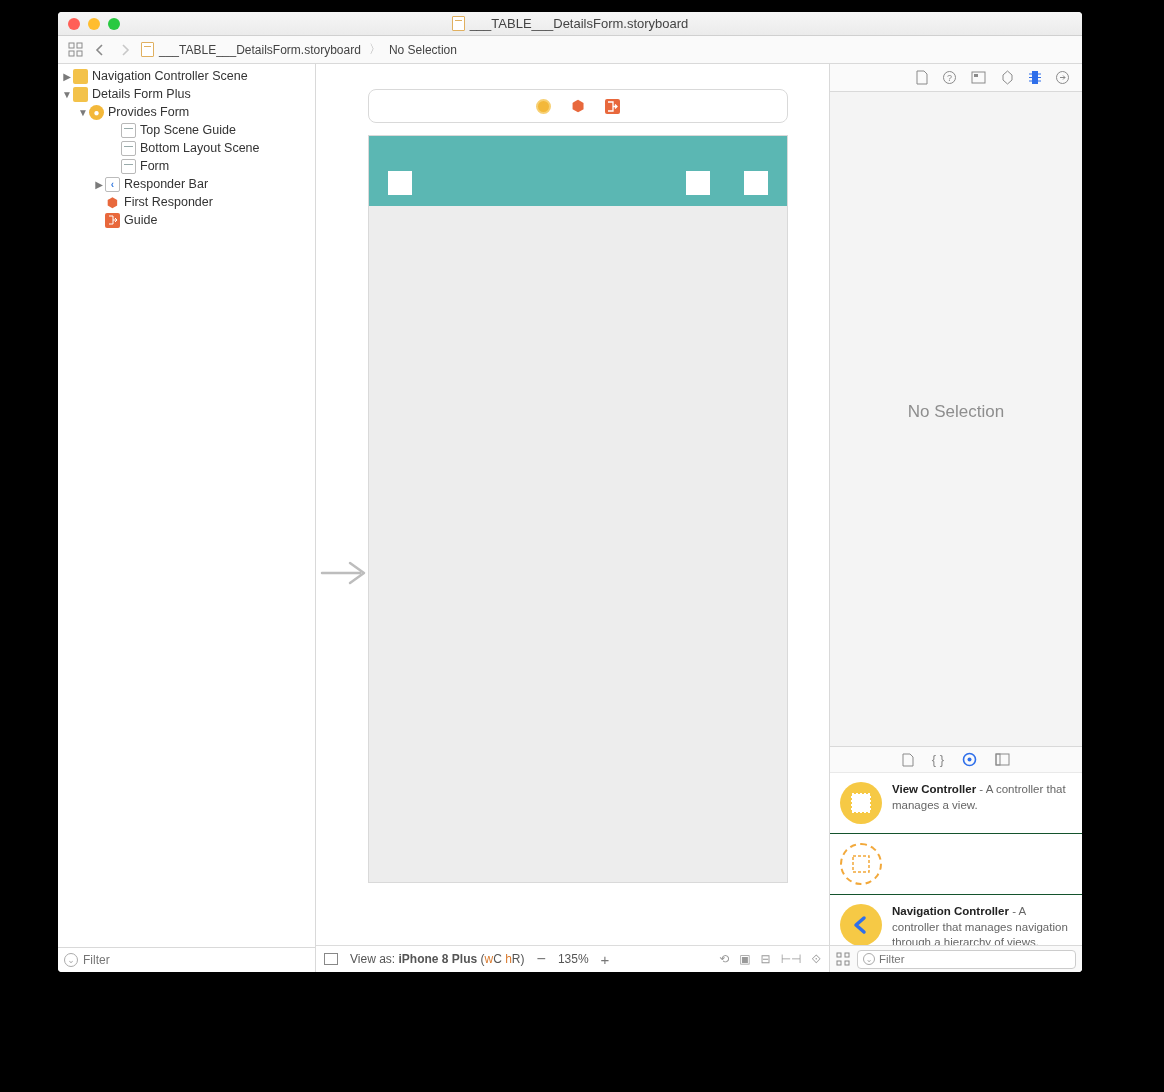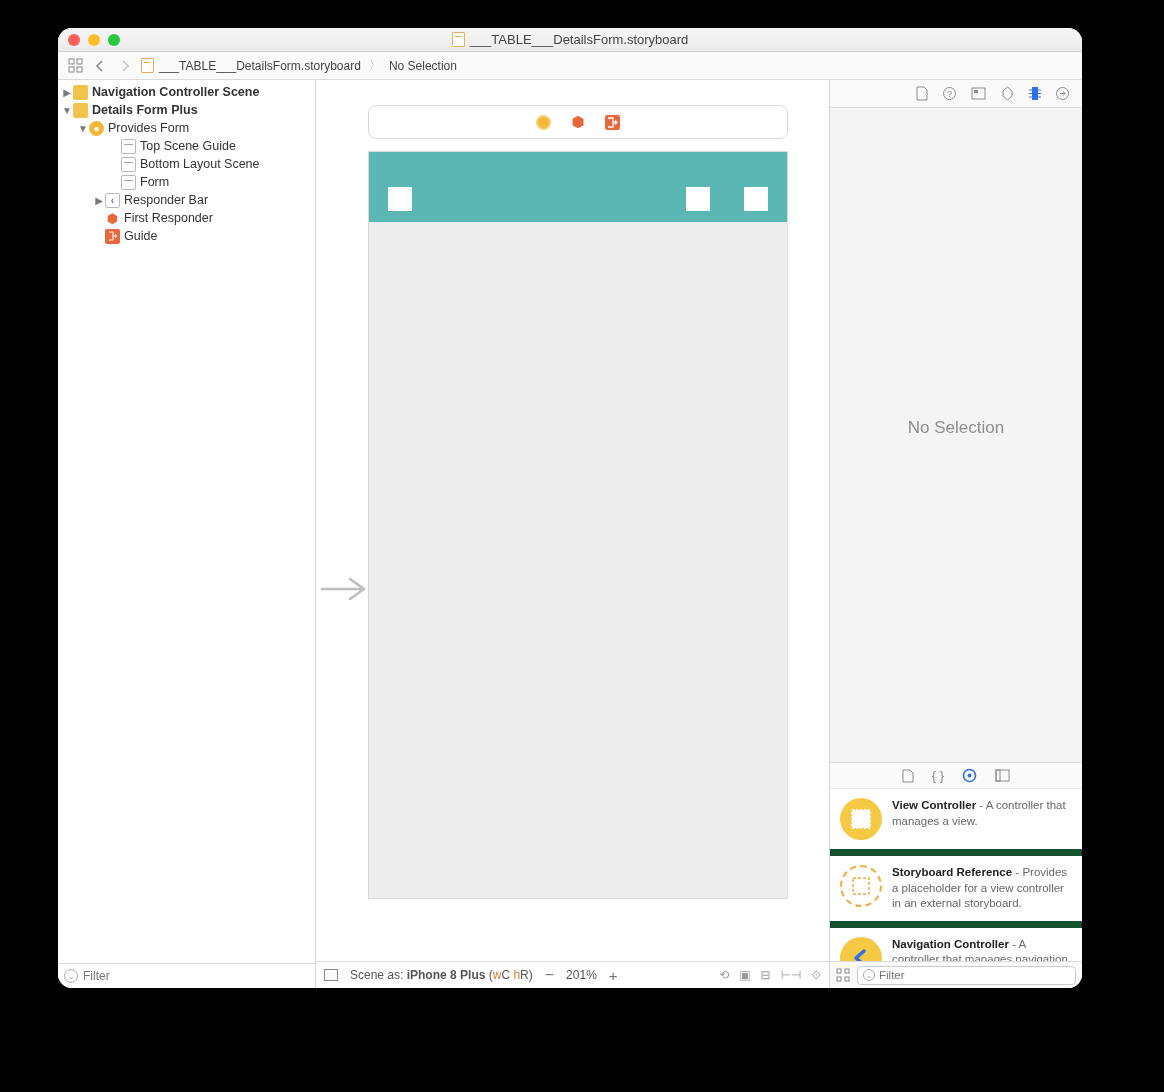--- a/index.html
+++ b/index.html
@@ -1,17 +1,17 @@
 <!DOCTYPE html>
 <html><head>
 <meta charset="utf-8">
 <style>
 * { margin:0; padding:0; box-sizing:border-box; font-family:-apple-system,"Helvetica Neue",Arial,sans-serif; }
 body { background:#000; width:1164px; height:1092px; overflow:hidden; }
-.window { position:absolute; left:58px; top:28px; width:1024px; height:960px; background:#fff; border-radius:14px; box-shadow:0 20px 60px rgba(0,0,0,.5); display:flex; flex-direction:column; overflow:hidden; }
+.window { position:absolute; left:58px; top:12px; width:1024px; height:960px; background:#fff; border-radius:4px; box-shadow:0 20px 60px rgba(0,0,0,.5); display:flex; flex-direction:column; overflow:hidden; }
 .titlebar { height:24px; background:linear-gradient(#f6f6f6,#ebebeb); border-bottom:1px solid #d0d0d0; display:flex; align-items:center; position:relative; }
 .traffic { display:flex; gap:8px; padding-left:10px; }
 .tl { width:12px; height:12px; border-radius:50%; }
 .tl.red{background:#ff5f57;} .tl.yel{background:#ffbd2e;} .tl.grn{background:#28c940;}
 .titlebar-title { position:absolute; left:0; right:0; text-align:center; font-size:13px; color:#444; display:flex; align-items:center; justify-content:center; gap:5px; pointer-events:none;}
 .file-ico { width:13px; height:15px; background:#fff; border:1px solid #e0b060; border-radius:1px; position:relative; }
 .file-ico::after{content:"";position:absolute;top:3px;left:2px;right:2px;border-top:1px solid #e0b060;}
 .toolbar { height:28px; background:#fafafa; border-bottom:1px solid #d9d9d9; display:flex; align-items:center; padding:0 8px; font-size:12px; color:#444; }
 .tb-ico { width:18px; height:18px; display:flex; align-items:center; justify-content:center; color:#8a8a8a; margin-right:7px; cursor:default; }
 .crumb { display:flex; align-items:center; gap:5px; }
@@ -22,21 +22,21 @@
 .node { display:flex; align-items:center; height:18px; padding-right:6px; cursor:default; white-space:nowrap;}
 .disc { width:10px; text-align:center; color:#7a7a7a; font-size:10px; margin-right:1px;}
 .indent0{padding-left:4px;} .indent1{padding-left:20px;} .indent2{padding-left:36px;} .indent3{padding-left:52px;}
 .ico { width:15px; height:15px; margin-right:4px; display:inline-flex; align-items:center; justify-content:center; border-radius:2px; font-size:10px;}
 .ico.folder{background:#f3c24a;} .ico.vc{background:#f3b83a;border-radius:50%;color:#fff;}
 .ico.guide{border:1px solid #b8b8b8;background:#fff;position:relative;}
 .ico.guide::after{content:"";position:absolute;left:2px;right:2px;top:4px;border-top:1.5px solid #9aa;}
 .ico.nav{background:#fff;border:1px solid #bbb;color:#3a7de0;font-weight:bold;}
 .ico.cube{color:#e8683c;font-size:13px;}
 .ico.exit{background:#e8683c;color:#fff;}
-.bold{font-weight:700;}
+.bold{font-weight:400;}
 .outline-filter { height:25px; border-top:1px solid #d9d9d9; display:flex; align-items:center; padding:0 6px; }
 .outline-filter .circ{width:14px;height:14px;border:1px solid #aaa;border-radius:50%;margin-right:5px;display:flex;align-items:center;justify-content:center;color:#aaa;font-size:9px;}
 .outline-filter input{border:none;outline:none;flex:1;font-size:12px;color:#888; background:transparent;}
 .canvas-col { flex:1; display:flex; flex-direction:column; min-width:0; background:#fff; }
 .canvas { flex:1; position:relative; overflow:hidden; background:#fff; }
 .arrow { position:absolute; left:4px; top:495px; color:#bdbdbd; }
 .scene-block { position:absolute; left:52px; top:25px; }
 .scene-top { width:420px; height:34px; background:#fff; border:1px solid #d9d9d9; border-radius:8px; display:flex; align-items:center; justify-content:center; gap:20px; }
 .dot{width:15px;height:15px;border-radius:50%;}
 .dot.y{background:#f3b83a;border:2px solid #f7d074;}
@@ -48,21 +48,21 @@
 .zig{margin-left:auto; display:flex; gap:10px; color:#999;}
 .orange{color:#d97a2e;}
 .inspector { width:253px; border-left:1px solid #d9d9d9; display:flex; flex-direction:column; background:#fff;}
 .insp-tabs { height:28px; border-bottom:1px solid #d9d9d9; display:flex; align-items:center; justify-content:flex-end; gap:14px; padding:0 12px; color:#8a8a8a; background:#fafafa;}
 .insp-tabs .tab{cursor:default;}
 .insp-tabs .sel{color:#2f6fea;}
 .no-sel { flex:1; display:flex; align-items:flex-start; justify-content:center; padding-top:310px; color:#8e8e8e; font-size:17px; background:#f4f4f4;}
 .lib-tabs{height:27px; border-top:1px solid #d9d9d9; border-bottom:1px solid #e9e9e9; display:flex; align-items:center; justify-content:center; gap:18px; color:#8a8a8a; background:#fafafa;}
 .lib-tabs .sel{color:#2f6fea;}
 .lib-list{flex:0 0 172px; overflow:auto; background:#fff;}
-.lib-item{display:flex; padding:9px 10px; border-bottom:7px solid #14532d; gap:10px; cursor:default;}
+.lib-item{display:flex; padding:9px 10px; border-bottom:1px solid #14532d; gap:10px; cursor:default;}
 .lib-ico{width:42px;height:42px;border-radius:50%;background:#f6c945;display:flex;align-items:center;justify-content:center;flex-shrink:0;}
 .lib-ico.dash{background:#fff;border:2px dashed #f2a83a;}
 .lib-ico svg{display:block;}
 .lib-txt{font-size:11.5px;color:#666;line-height:1.35;}
 .lib-txt b{color:#222;}
 .lib-filter{height:27px;border-top:1px solid #d9d9d9;display:flex;align-items:center;padding:0 6px;gap:6px;background:#fafafa;}
 .lib-filter .grid{width:15px;height:15px;color:#888;}
 .lib-filter .field{flex:1;height:19px;border:1px solid #ccc;border-radius:4px;display:flex;align-items:center;padding:0 5px;background:#fff;}
 .lib-filter .field .circ{width:12px;height:12px;border:1px solid #aaa;border-radius:50%;margin-right:4px;display:flex;align-items:center;justify-content:center;font-size:8px;color:#aaa;}
 .lib-filter input{border:none;outline:none;flex:1;font-size:11.5px;}
@@ -194,24 +194,24 @@
               <div class="navsq" style="left:19px;"></div>
               <div class="navsq" style="right:77px;"></div>
               <div class="navsq" style="right:19px;"></div>
             </div>
           </div>
         </div>
       </div>
       <div class="canvas-bottom">
         <span class="sq"></span>
         <span>
-          <span>Scene as: </span><b>iPhone 8 Plus </b><span>(</span><span class="orange">w</span><span>C </span><span class="orange">h</span><span>R</span><span>)</span>
+          <span>View as: </span><b>iPhone 8 Plus </b><span>(</span><span class="orange">w</span><span>C </span><span class="orange">h</span><span>R</span><span>)</span>
         </span>
         <span style="font-size:16px;color:#777;">−</span>
-        <span>201%</span>
+        <span>135%</span>
         <span style="font-size:15px;color:#777;">+</span>
         <div class="zig">
           <span>⟲</span>
           <span>▣</span>
           <span>⊟</span>
           <span>⊢⊣</span>
           <span>⟐</span>
         </div>
       </div>
     </div>
@@ -284,21 +284,20 @@
               </svg>
             </div>
             <div class="lib-txt"><b>View Controller</b> - A controller that manages a view.</div>
           </div>
           <div class="lib-item">
             <div class="lib-ico dash">
               <svg width="22" height="22" viewBox="0 0 22 22">
                 <rect x="3" y="3" width="16" height="16" fill="none" stroke="#f2a83a" stroke-width="1.5" stroke-dasharray="3 2"></rect>
               </svg>
             </div>
-            <div class="lib-txt"><b>Storyboard Reference</b> - Provides a placeholder for a view controller in an external storyboard.</div>
           </div>
           <div class="lib-item">
             <div class="lib-ico">
               <svg width="20" height="20" viewBox="0 0 20 20">
                 <path d="M13 3 L5 10 L13 17" stroke="#2f6fea" stroke-width="3.5" fill="none" stroke-linecap="round" stroke-linejoin="round"></path>
               </svg>
             </div>
             <div class="lib-txt"><b>Navigation Controller</b> - A controller that manages navigation through a hierarchy of views.</div>
           </div>
         </div>

